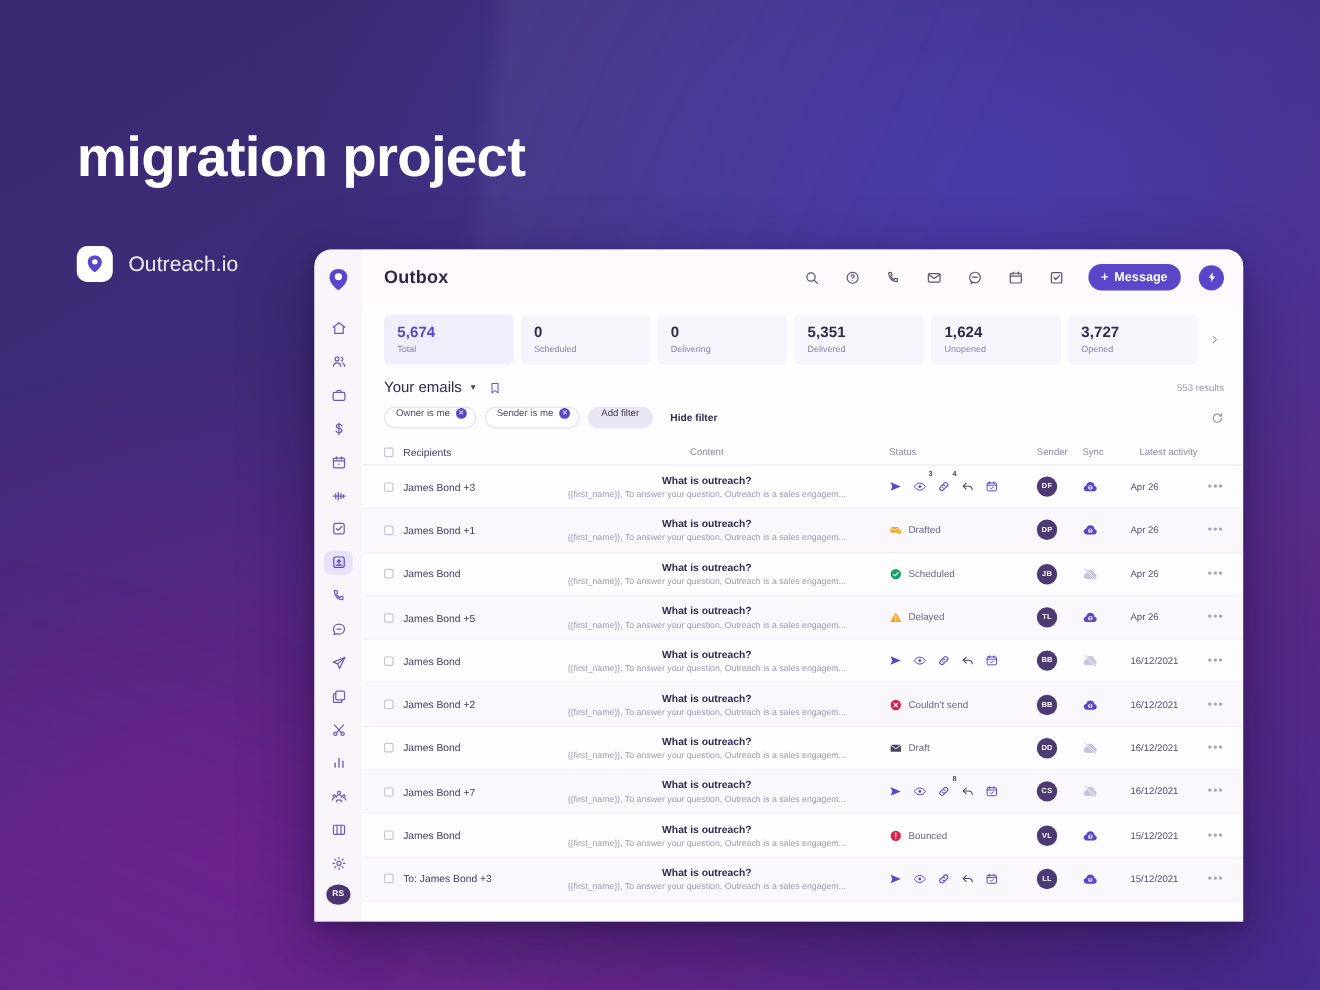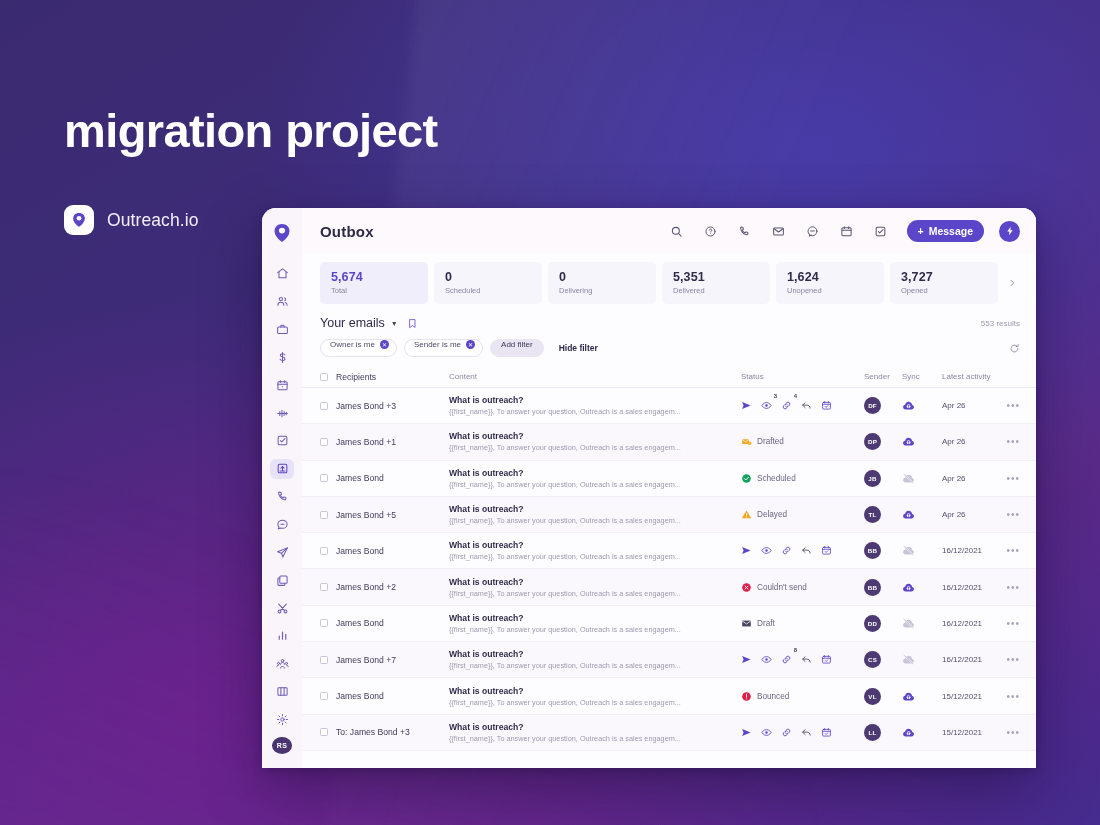--- a/index.html
+++ b/index.html
@@ -177,33 +177,33 @@
   .row {
     display: flex; align-items: center; height: 36.3px;
     padding: 0 16px 0 18px;
     border-bottom: 1px solid #f2eff8;
   }
   .row.alt { background: #faf8fd; }
 
   .c-check { width: 16px; flex: 0 0 16px; display: flex; align-items: center; }
   .cb { width: 8px; height: 8px; border: 1px solid #c9c4da; border-radius: 1.5px; background: #fff; }
   .c-recip { flex: 0 0 113px; font-size: 8.6px; color: #413c5c; white-space: nowrap; overflow: hidden; }
-  .c-content { flex: 1 1 auto; min-width: 0; padding-right: 12px; }
+  .c-content { flex: 1 1 auto; min-width: 0; padding-right: 12px; text-align: center; }
   .ct-subj { font-size: 8.6px; font-weight: bold; color: #2f2b4a; }
   .ct-prev { font-size: 7.3px; color: #9f9ab2; margin-top: 2px; white-space: nowrap; overflow: hidden; text-overflow: ellipsis; }
   .c-status { flex: 0 0 123px; display: flex; align-items: center; gap: 0; }
   .c-sender { flex: 0 0 38px; display: flex; align-items: center; }
   .c-sync { flex: 0 0 40px; display: flex; align-items: center; }
   .c-act { flex: 0 0 56px; font-size: 8px; color: #555070; }
   .c-more { flex: 0 0 22px; text-align: right; color: #a8a3ba; font-size: 10px; letter-spacing: 1px; }
 
   .hdr-status { flex: 0 0 123px; }
   .hdr-sender { flex: 0 0 38px; }
   .hdr-sync { flex: 0 0 40px; }
-  .hdr-act { flex: 0 0 56px; }
+  .hdr-act { flex: 0 0 56px; text-align: right; }
   .hdr-more { flex: 0 0 22px; }
 
   .status-text { font-size: 8.2px; color: #6b6682; margin-left: 5px; }
   .status-ic { display: flex; align-items: center; }
 
   .icon-strip { display: flex; align-items: center; gap: 9px; }
   .ic-wrap { position: relative; display: flex; align-items: center; color: #5b45c8; }
   .ic-badge {
     position: absolute; top: -7px; right: -5px;
     font-size: 6px; color: #4a4560; font-weight: bold;

